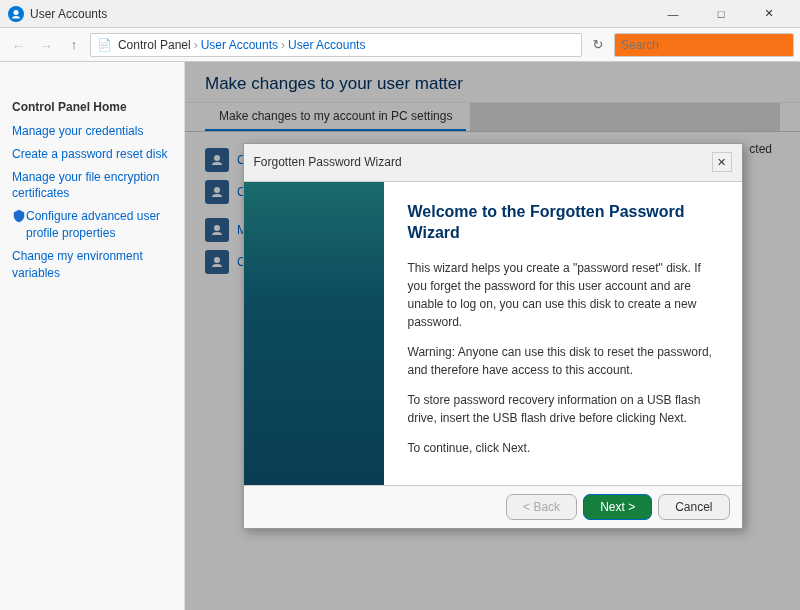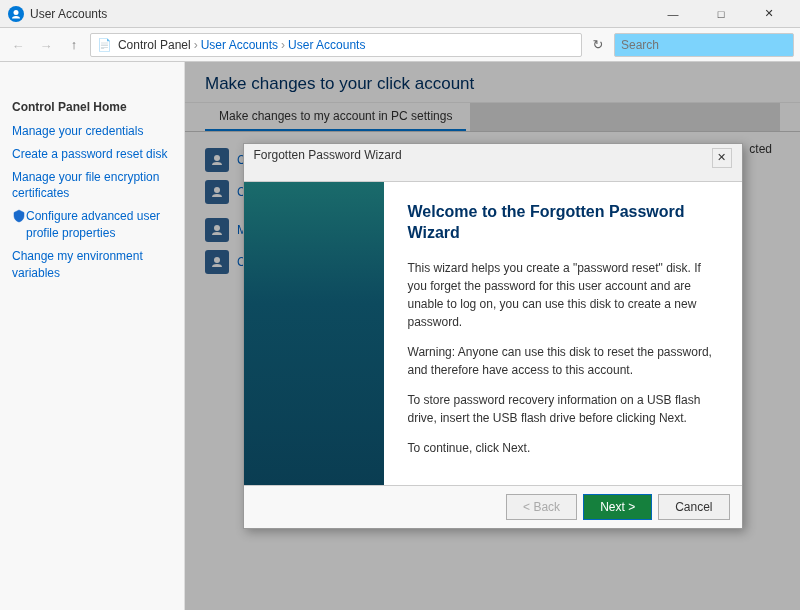--- a/index.html
+++ b/index.html
@@ -88,21 +88,21 @@
       font-size: 12px;
       color: #333;
       border-radius: 2px;
     }
     .address-path .sep { color: #999; margin: 0 3px; }
     .address-path .crumb { color: #0066cc; }
     .address-search {
       width: 180px;
       height: 24px;
       border: 1px solid #ccc;
-      background: #7dd3fc;
+      background: #f97316;
       padding: 0 6px;
       font-size: 12px;
       border-radius: 2px;
     }
     .refresh-btn {
       width: 24px;
       height: 24px;
       border: none;
       background: transparent;
       cursor: pointer;
@@ -220,21 +220,22 @@
       width: 500px;
       border: 1px solid #999;
       box-shadow: 3px 3px 10px rgba(0,0,0,0.3);
       display: flex;
       flex-direction: column;
     }
     .dialog-title-bar {
       background: #f0f0f0;
       height: 38px;
       display: flex;
-      padding: 4px 10px;
+      align-items: center;
+      padding: 16px 10px;
       border-bottom: 1px solid #ccc;
     }
     .dialog-title-text {
       font-size: 12px;
       color: #333;
       flex: 1;
       font-weight: 400;
     }
     .dialog-close-btn {
       width: 20px;
@@ -285,21 +286,21 @@
       gap: 6px;
       background: #f8f8f8;
     }
     .dialog-btn {
       height: 26px;
       padding: 0 16px;
       font-size: 12px;
       border: 1px solid #adadad;
       background: #f0f0f0;
       cursor: pointer;
-      border-radius: 0;
+      border-radius: 7px;
       color: #333;
     }
     .dialog-btn.primary {
       background: #15803d;
       color: white;
       border-color: #0066bb;
     }
     .dialog-btn.disabled {
       color: #aaa;
       cursor: default;
@@ -359,21 +360,21 @@
       </svg>
       <span>Configure advanced user profile properties</span>
     </a>
     <a class="sidebar-link">
       <span>Change my environment variables</span>
     </a>
   </div>
 
   <div class="content-area">
     <div class="content-header">
-      <div class="content-title">Make changes to your click account</div>
+      <div class="content-title">Make changes to your user matter</div>
     </div>
     <div class="content-tabs">
       <div class="tab-item active">Make changes to my account in PC settings</div>
       <div style="flex:1;background:#ddd;height:28px;margin-left:4px;display:flex;align-items:center;padding:0 8px;font-size:11px;color:#666;"></div>
     </div>
     <div class="content-body">
       <div class="account-row">
         <div style="width:24px;height:24px;background:#336699;border-radius:3px;display:flex;align-items:center;justify-content:center;">
           <svg width="14" height="14" viewBox="0 0 14 14" fill="white">
               <circle cx="7" cy="5" r="3"></circle>

